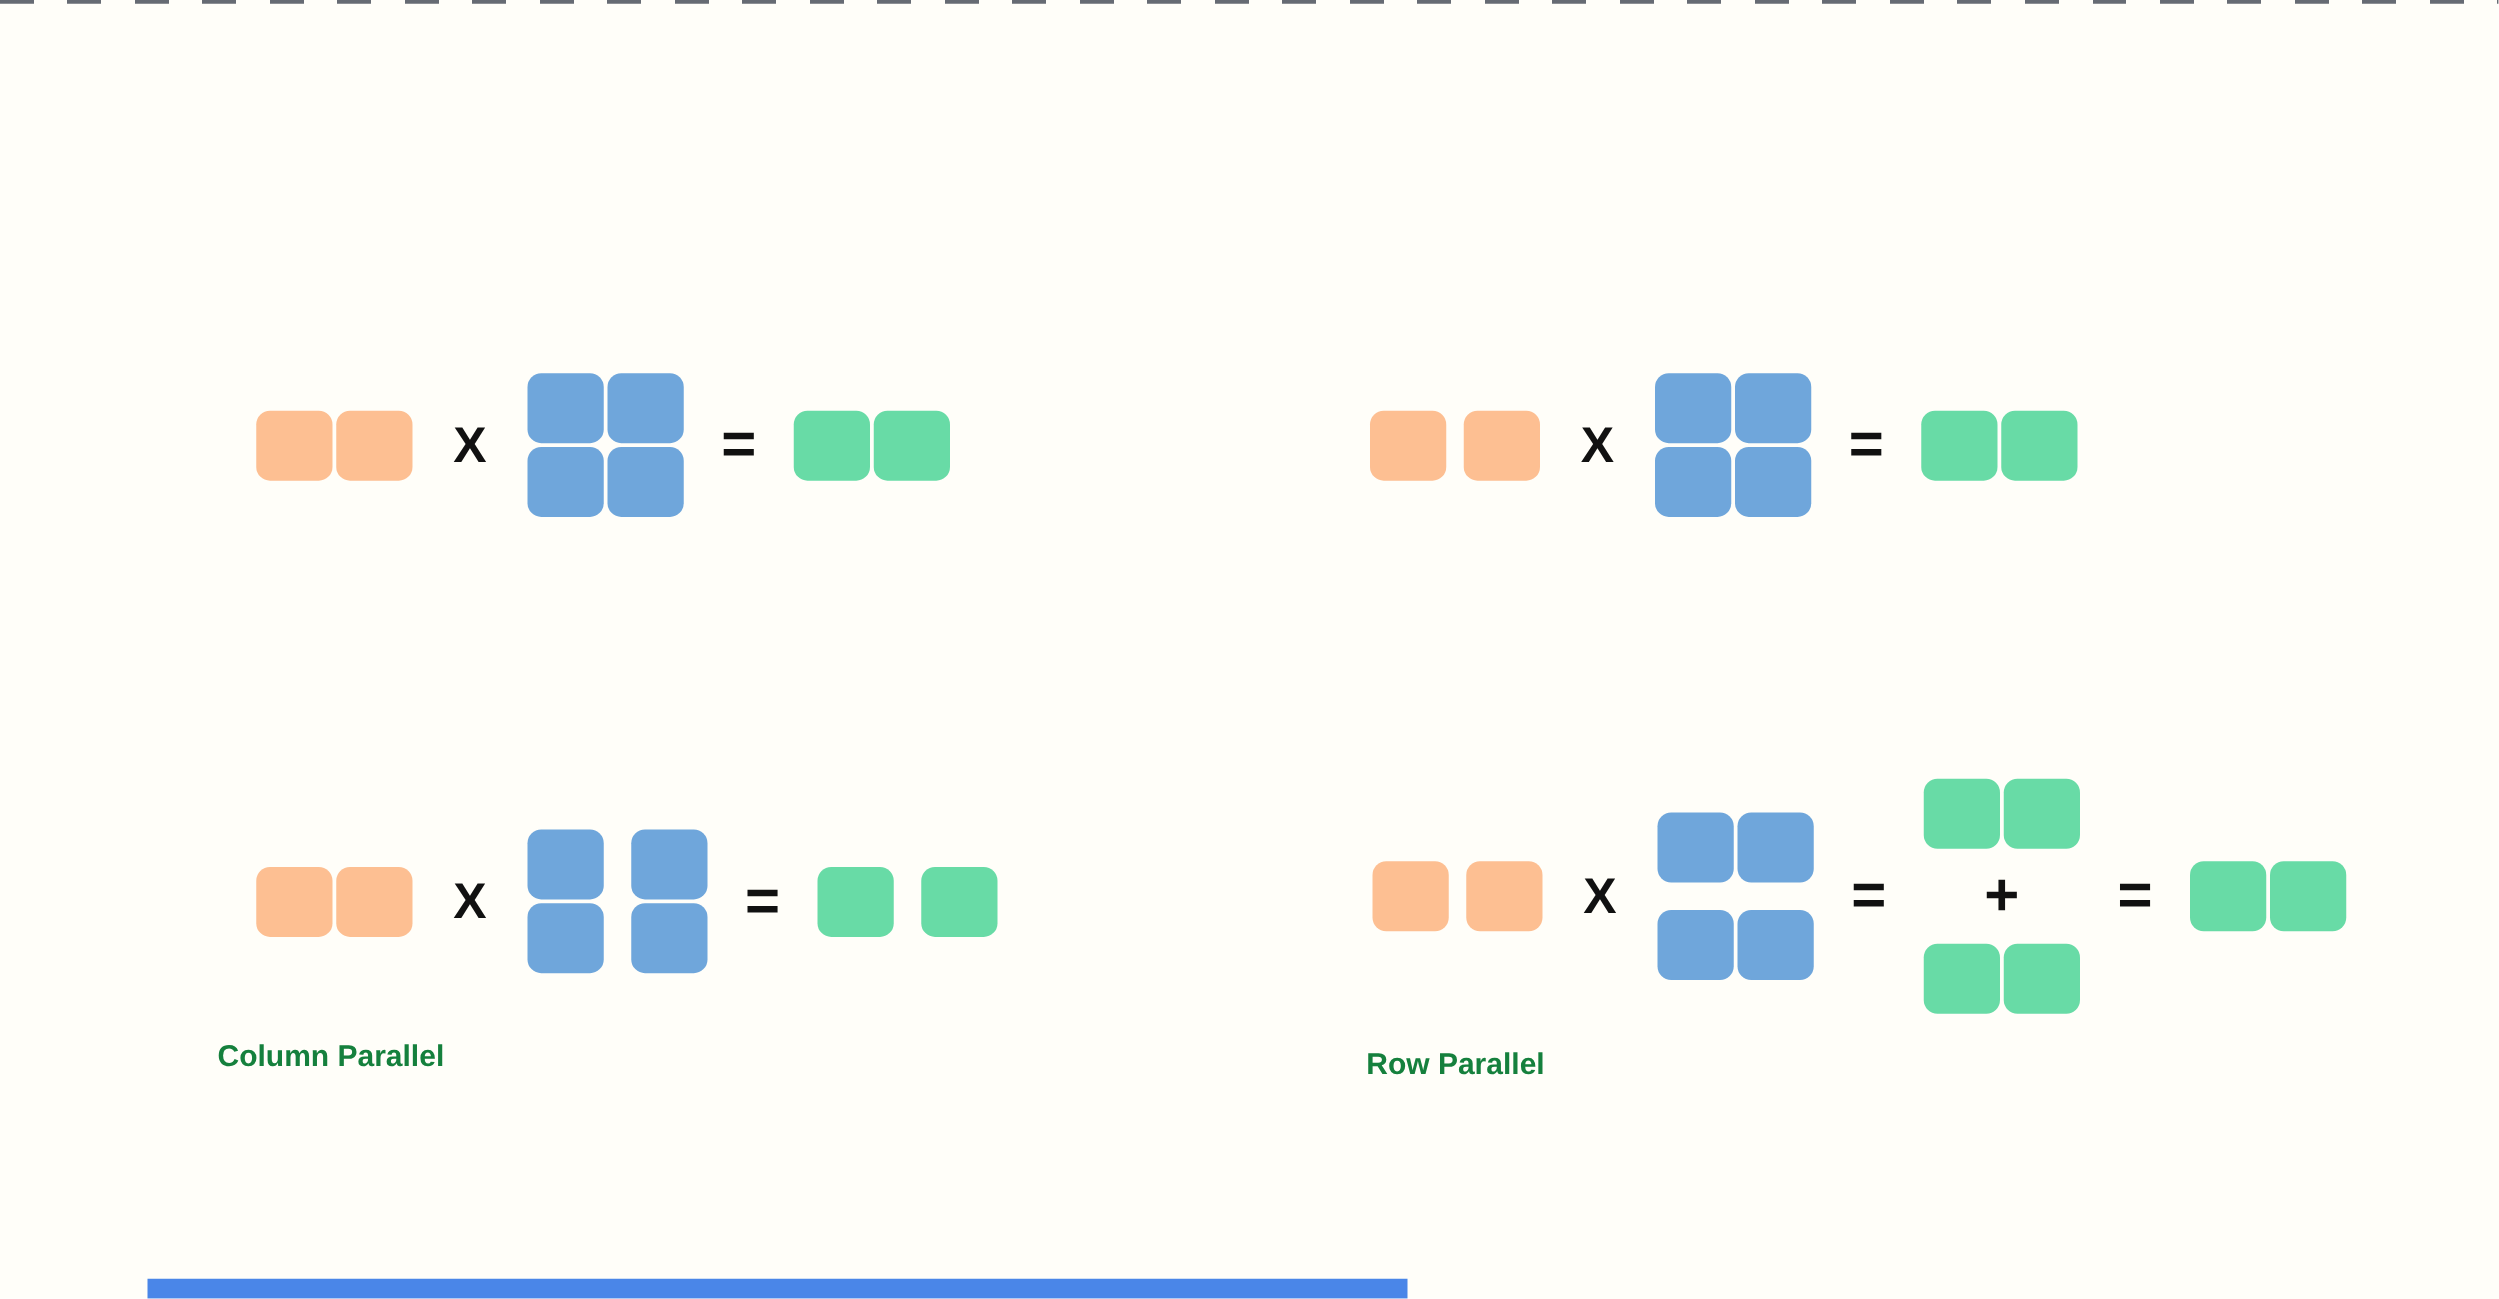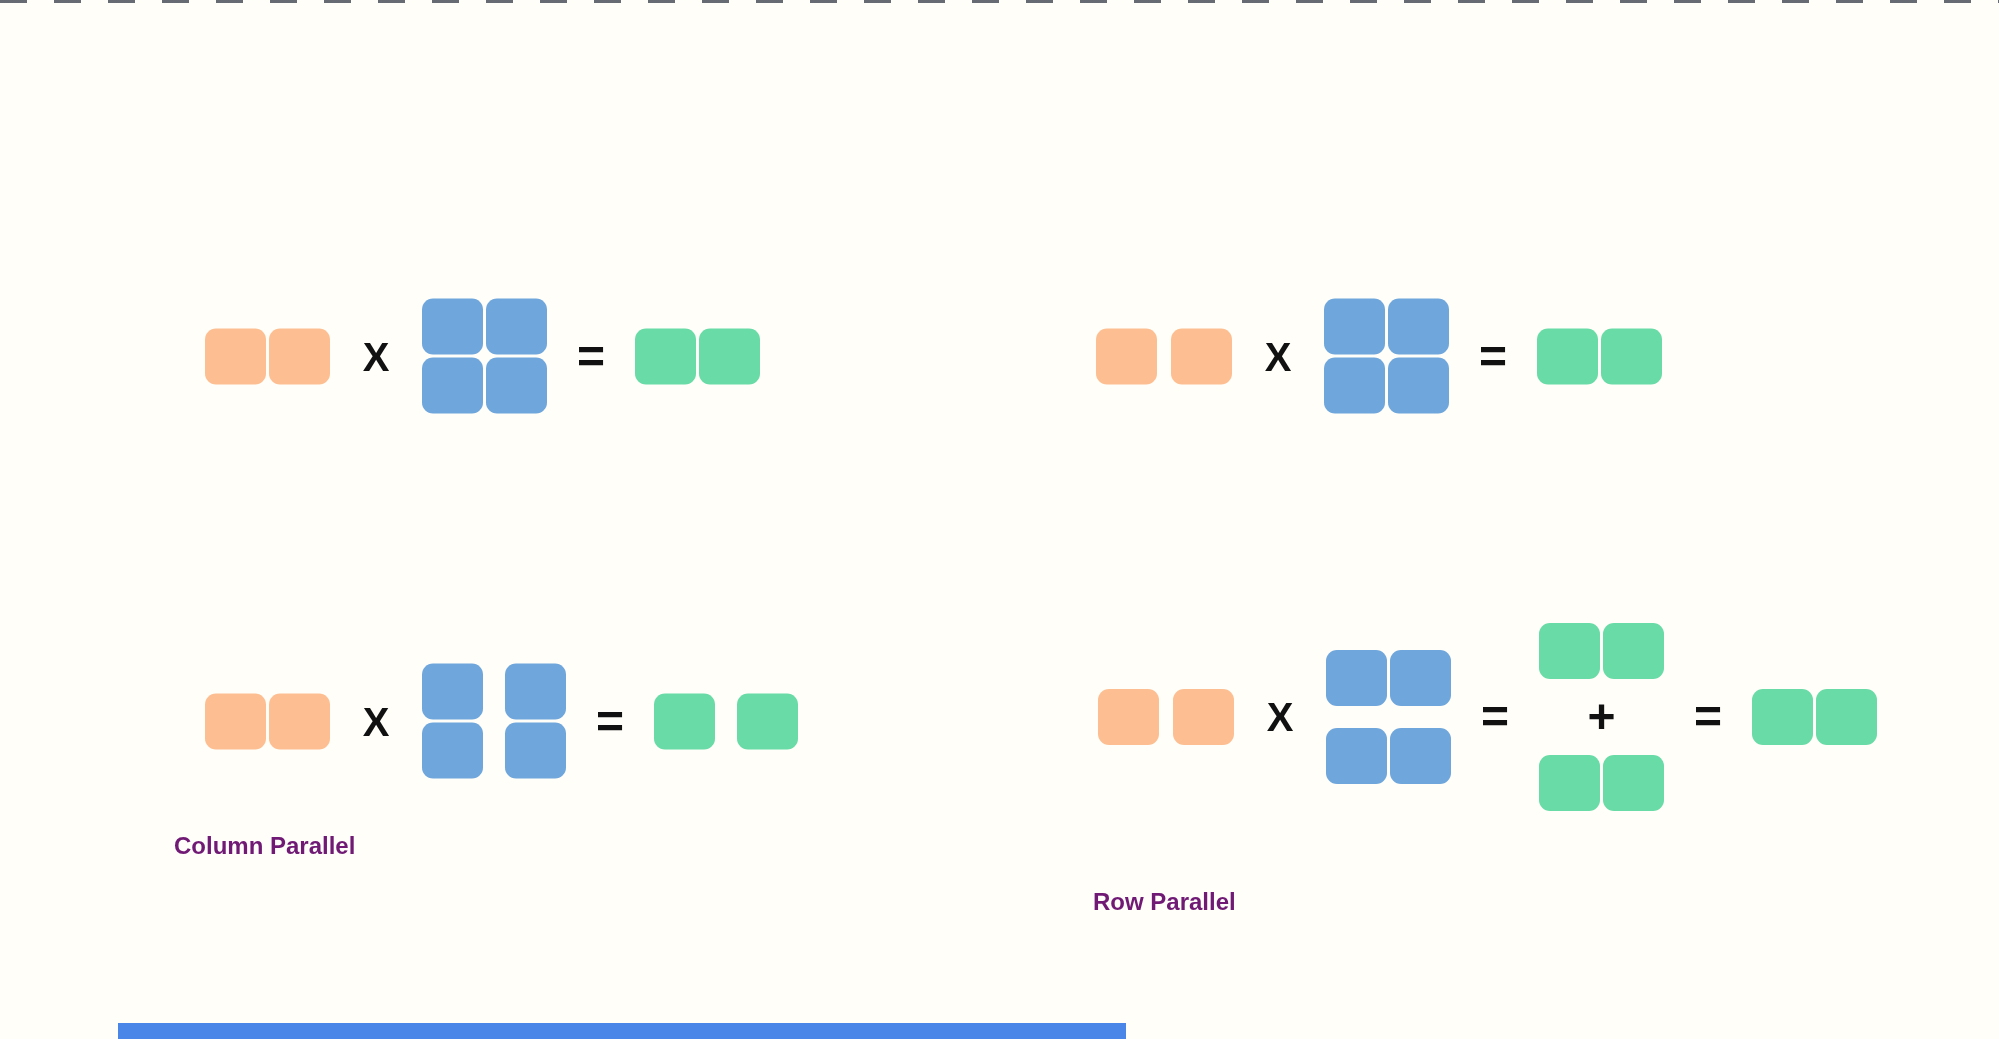--- a/index.html
+++ b/index.html
@@ -35,21 +35,21 @@
   }
   .op-x{font-size:40px;margin:0 26px;}
   .op-eq{font-size:48px;margin:0 24px;}
   .op-plus{font-size:48px;margin:0;}
   .stack{
     display:flex;flex-direction:column;align-items:center;
     row-gap:14px;
   }
   .diagram-label{
     position:absolute;
-    font-size:24px;font-weight:700;color:#701a75;
+    font-size:24px;font-weight:700;color:#15803d;
     white-space:nowrap;
   }
   .bottom-bar{
     position:absolute;left:118px;top:1023px;width:1008px;height:16px;
     background:#4A86E8;
   }
 </style>
 </head>
 <body>
 
@@ -140,16 +140,16 @@
       </div>
       <span class="op op-eq">=</span>
       <div class="matrix" style="grid-template-columns: repeat(2, 61px); grid-template-rows: repeat(1, 56px); gap: 3px;">
         <div class="sq" style="background: rgb(104, 219, 166);"></div>
         <div class="sq" style="background: rgb(104, 219, 166);"></div>
       </div>
     </div>
 
   <div class="diagram-label" style="left:174px;top:832px;">Column Parallel</div>
 
-  <div class="diagram-label" style="left:1093px;top:888px;">Row Parallel</div>
+  <div class="diagram-label" style="left:1093px;top:838px;">Row Parallel</div>
 
   <div class="bottom-bar"></div>
 </div>
 
 </body></html>

